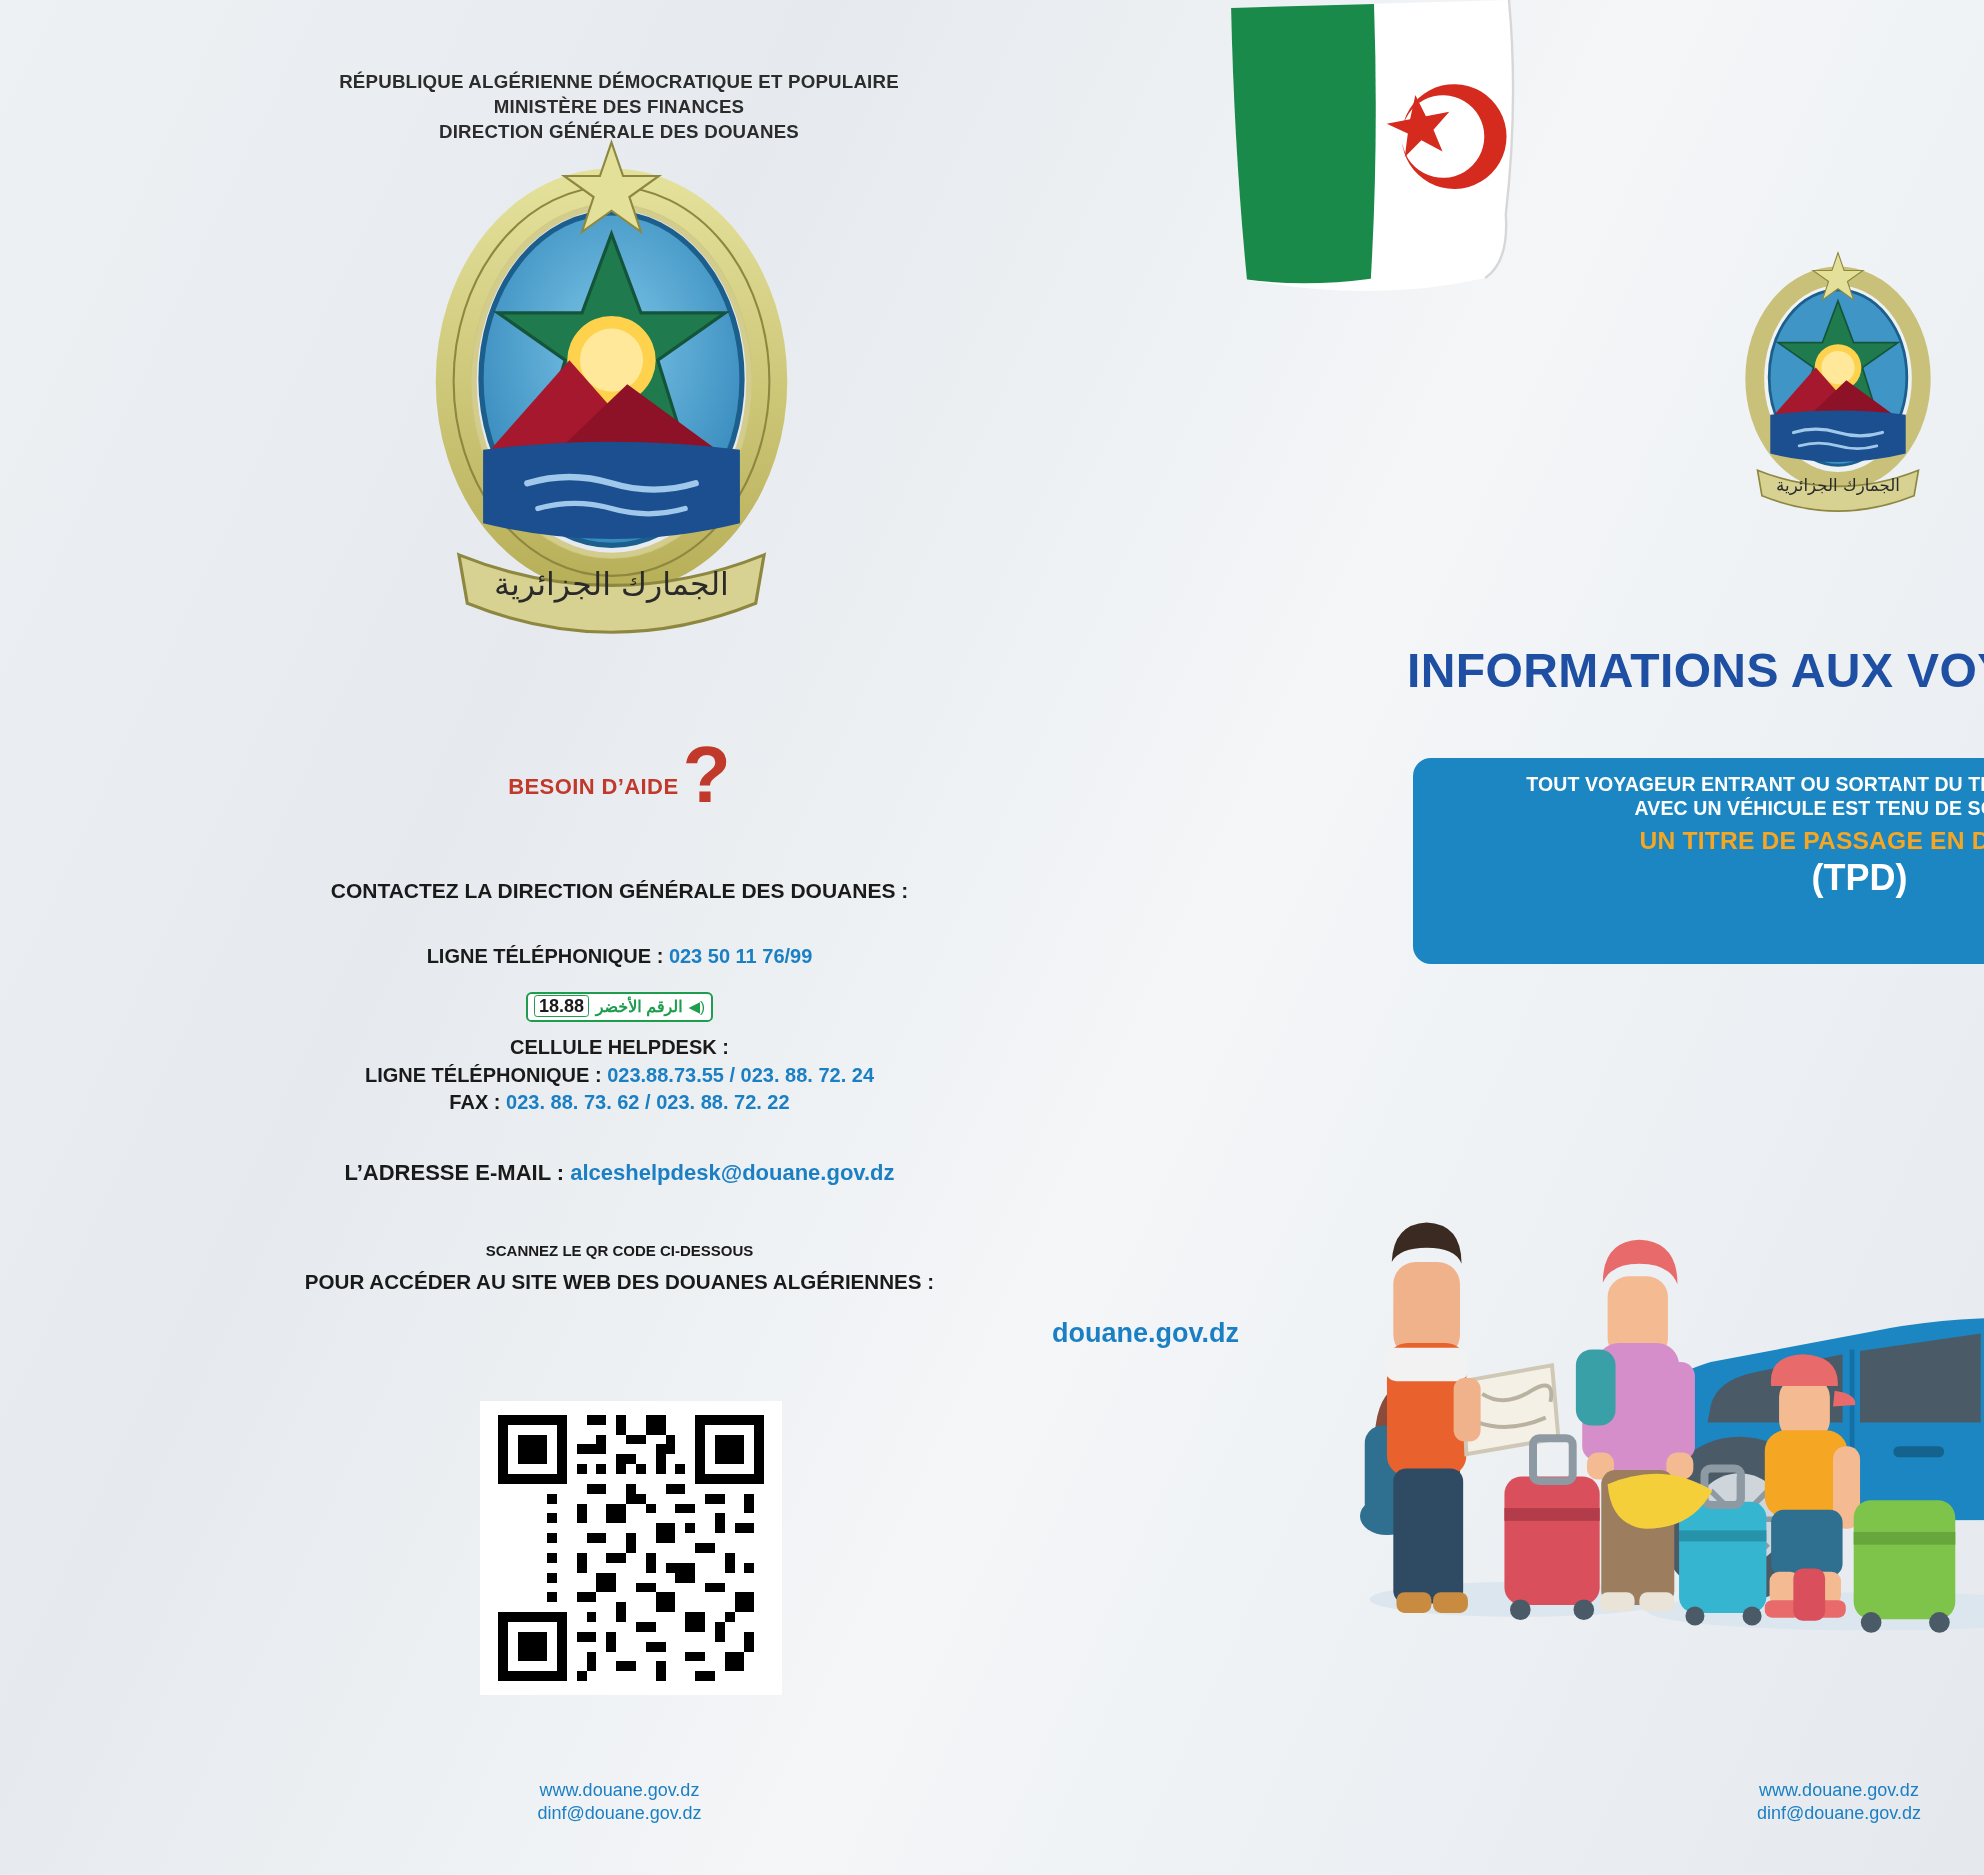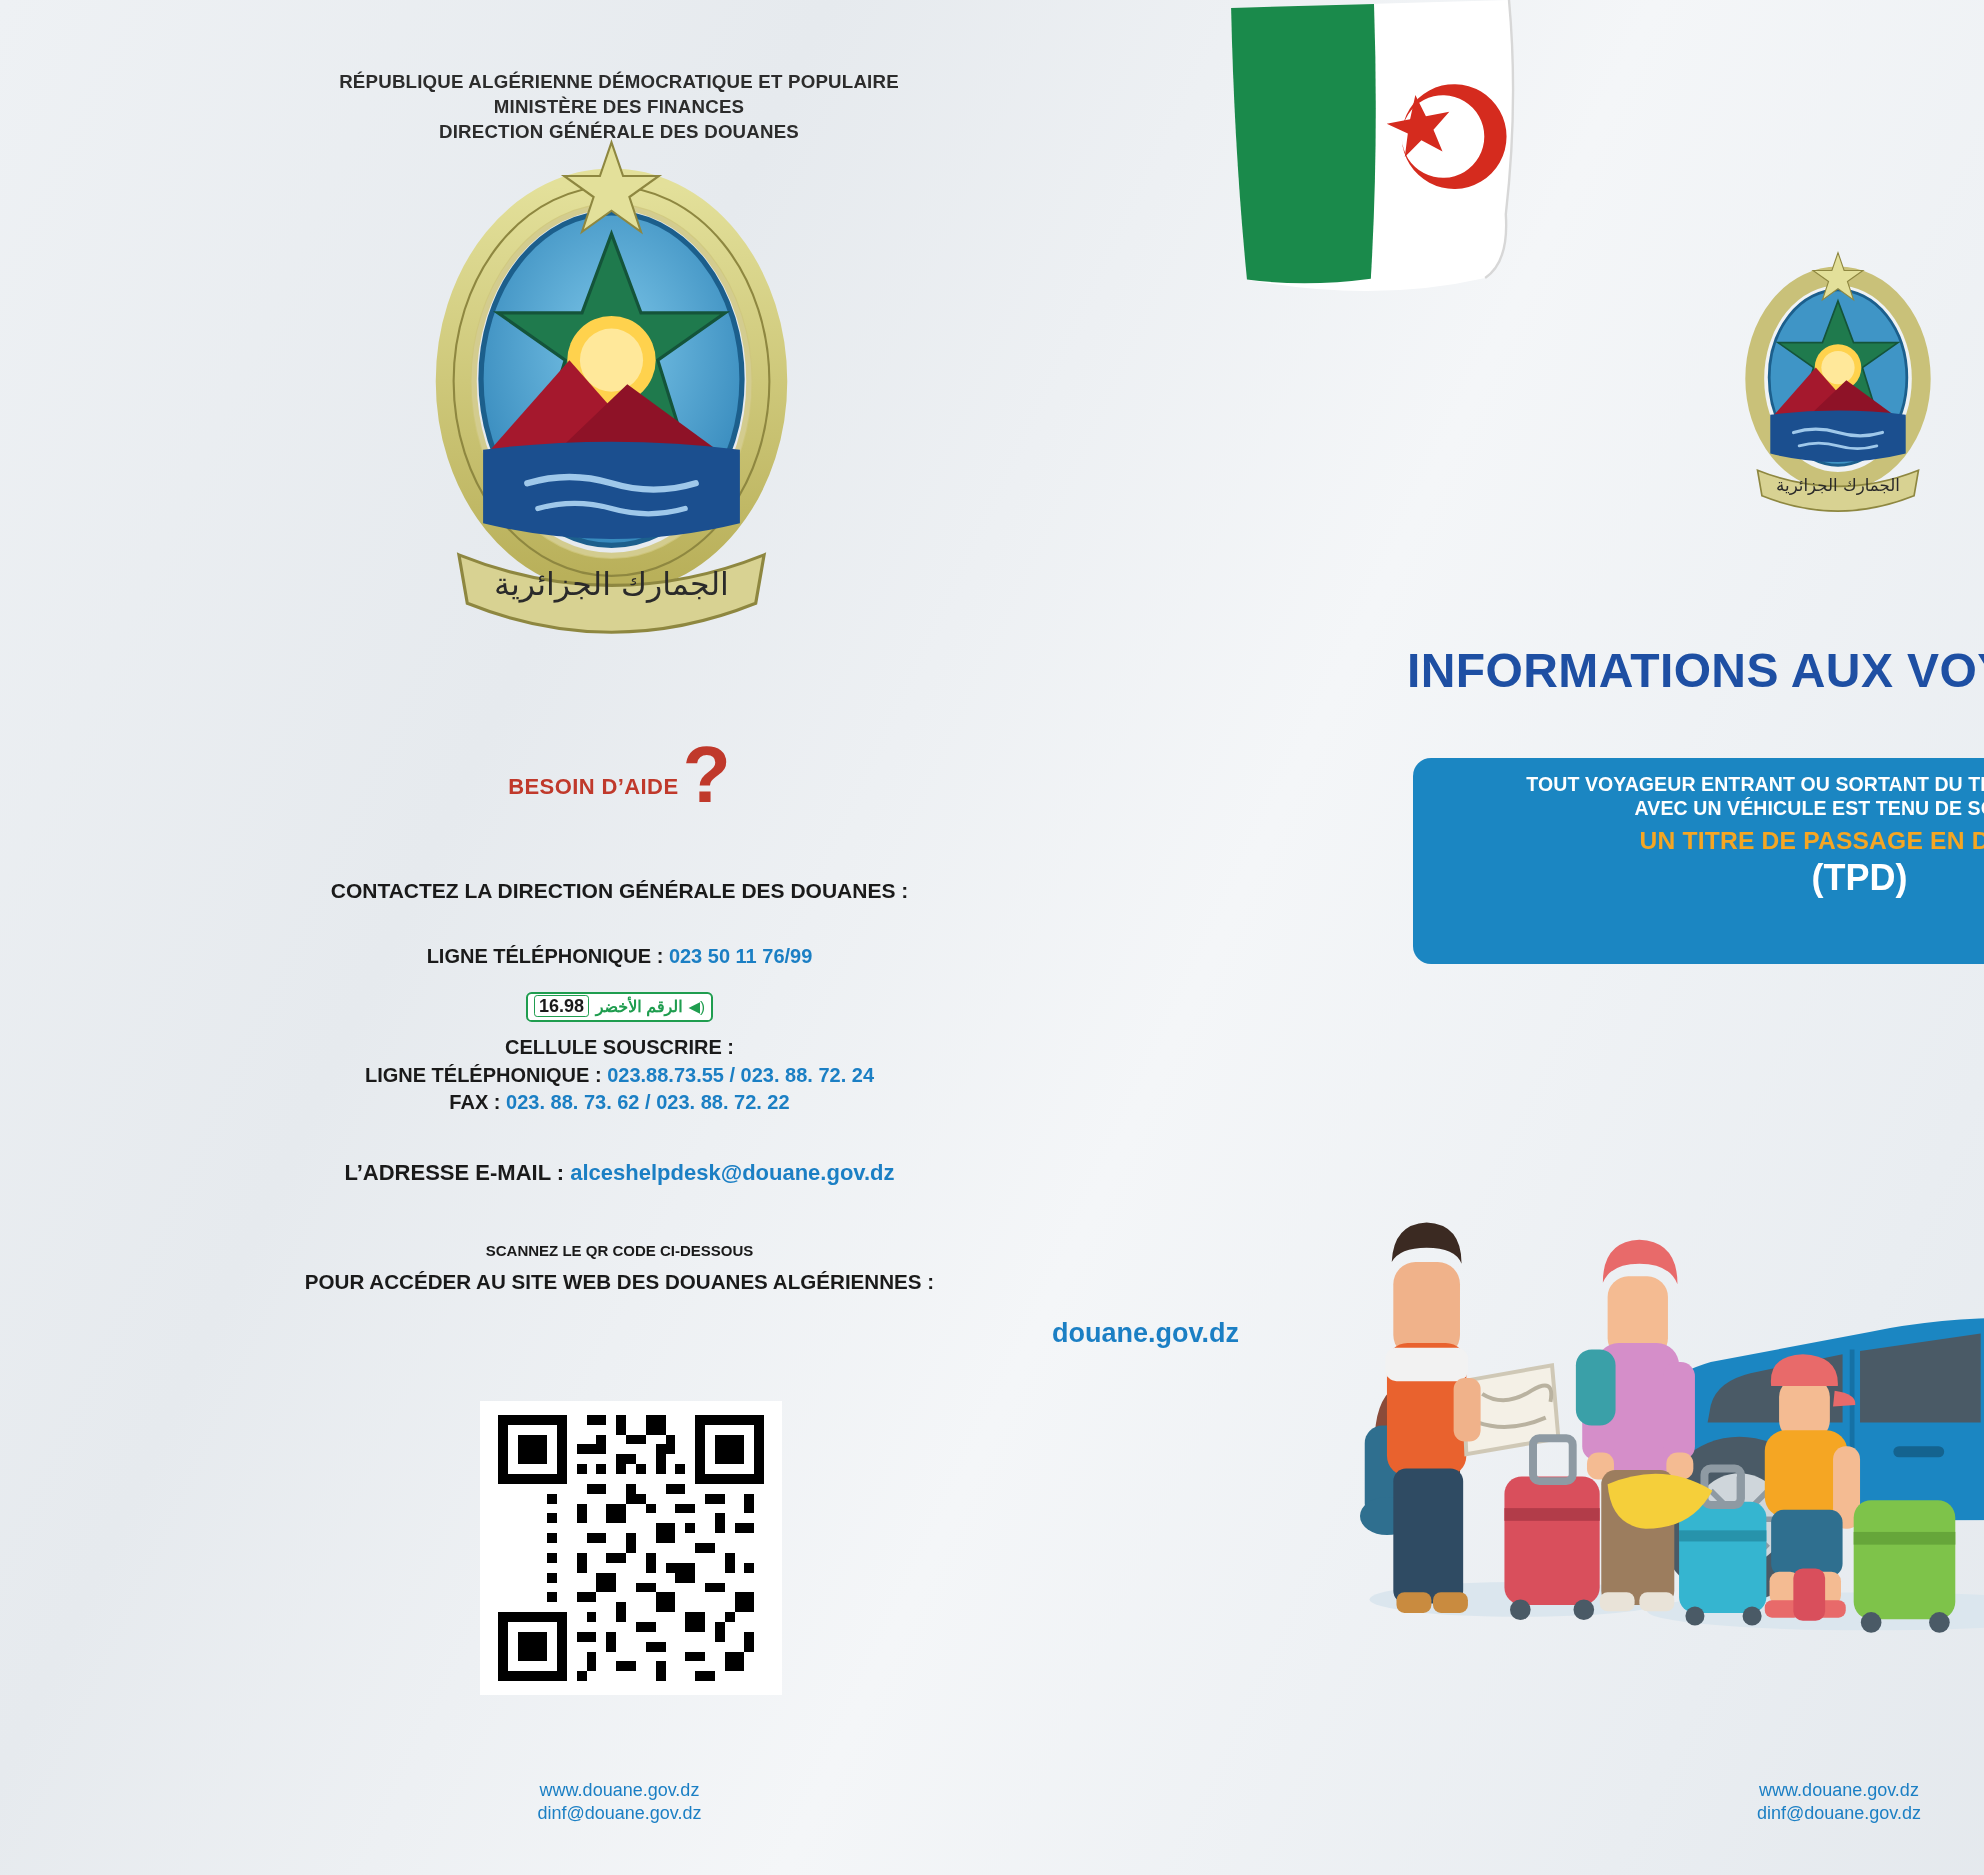--- a/index.html
+++ b/index.html
@@ -279,27 +279,27 @@
 
     <div class="contact-line c1">CONTACTEZ LA DIRECTION GÉNÉRALE DES DOUANES :</div>
 
     <div class="contact-line c2">
       <span>LIGNE TÉLÉPHONIQUE :</span>
       <span class="blue">023 50 11 76/99</span>
     </div>
 
     <div class="green-num">
       <span class="green-pill">
-        <span class="gnum">16.98</span>
+        <span class="gnum">18.88</span>
         <span class="garab">الرقم الأخضر</span>
         <span class="gspk">◀)</span>
       </span>
     </div>
 
-    <div class="contact-line c3">CELLULE SOUSCRIRE :</div>
+    <div class="contact-line c3">CELLULE HELPDESK :</div>
 
     <div class="contact-line c4">
       <span>LIGNE TÉLÉPHONIQUE :</span>
       <span class="blue">023.88.73.55 / 023. 88. 72. 24</span>
     </div>
 
     <div class="contact-line c5">
       <span>FAX :</span>
       <span class="blue">023. 88. 73. 62 / 023. 88. 72. 22</span>
     </div>

